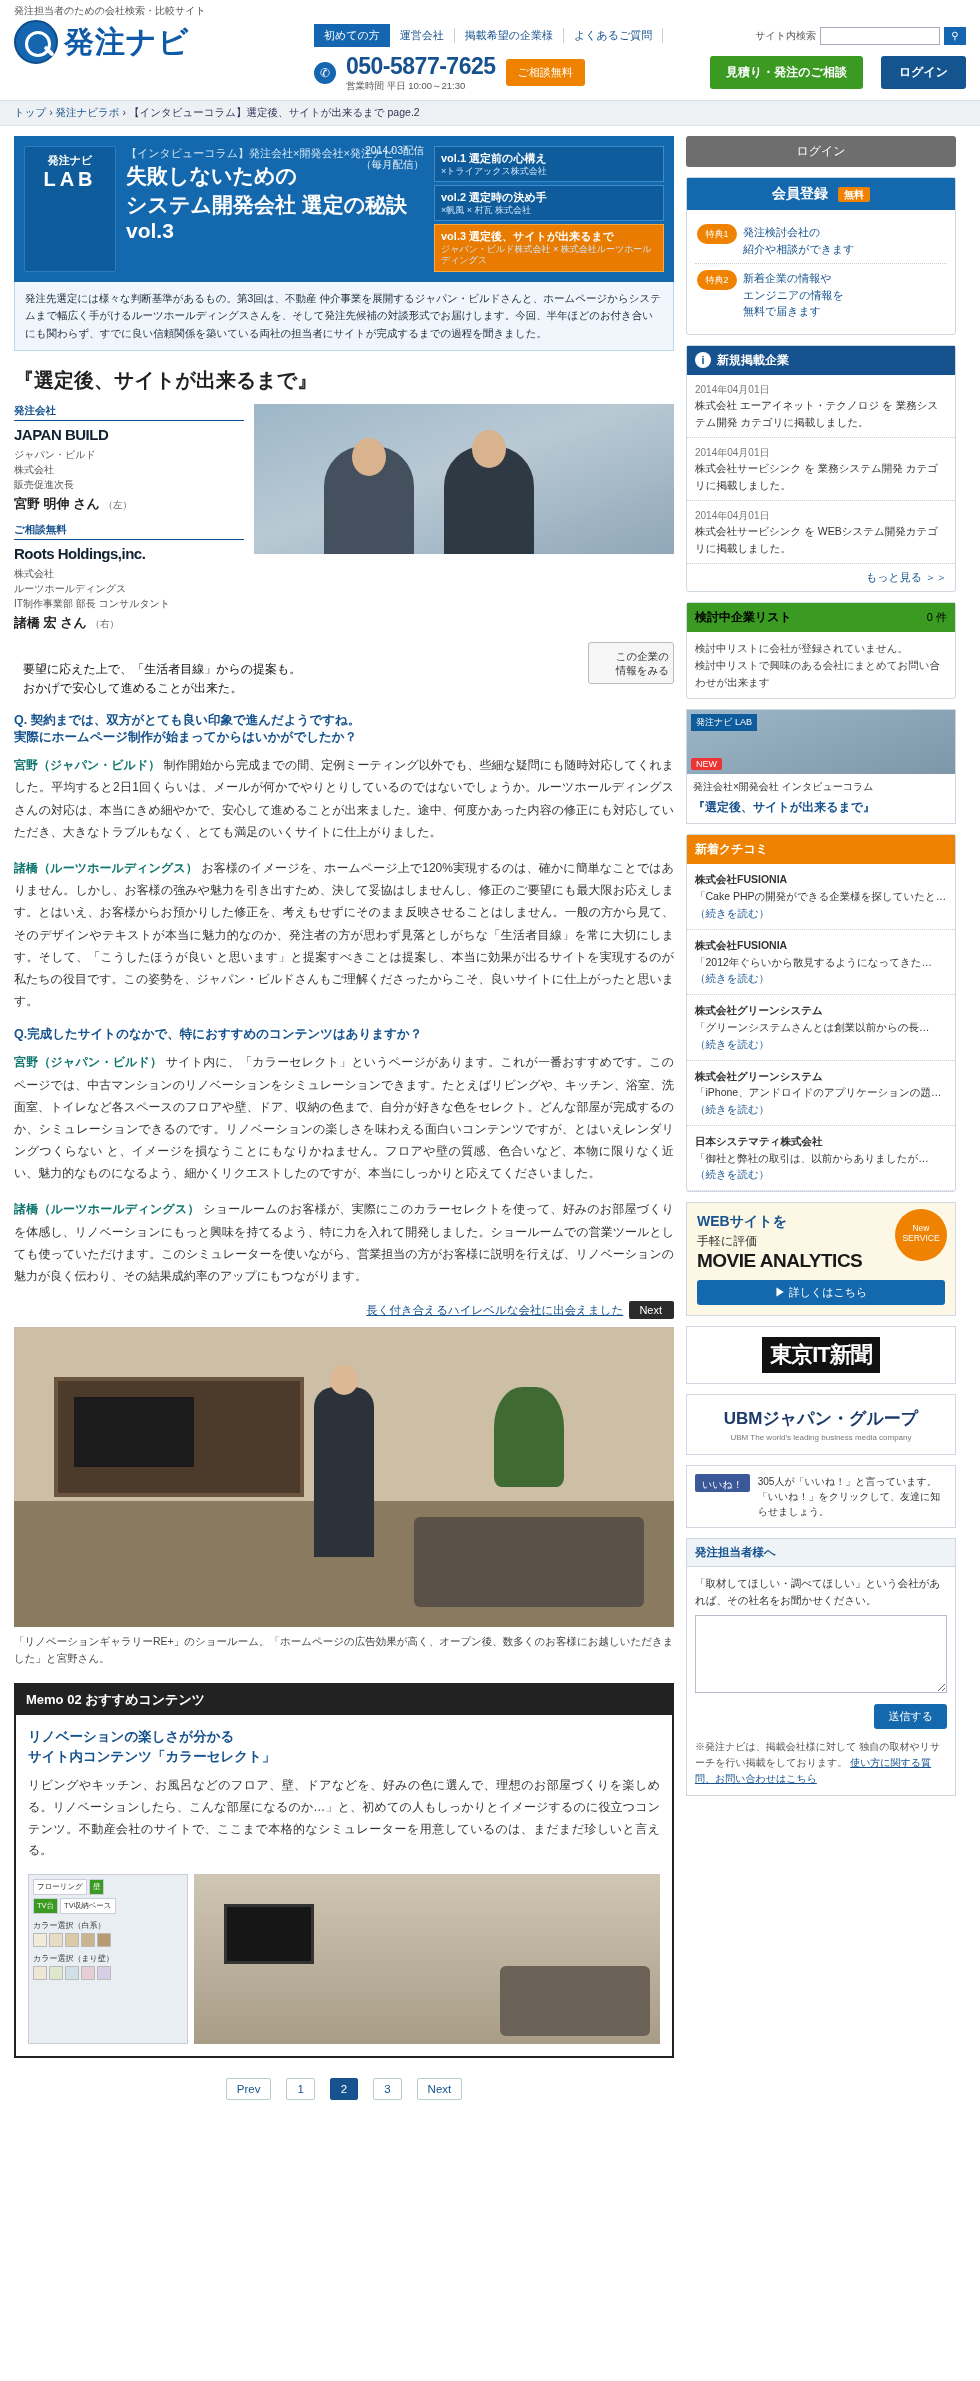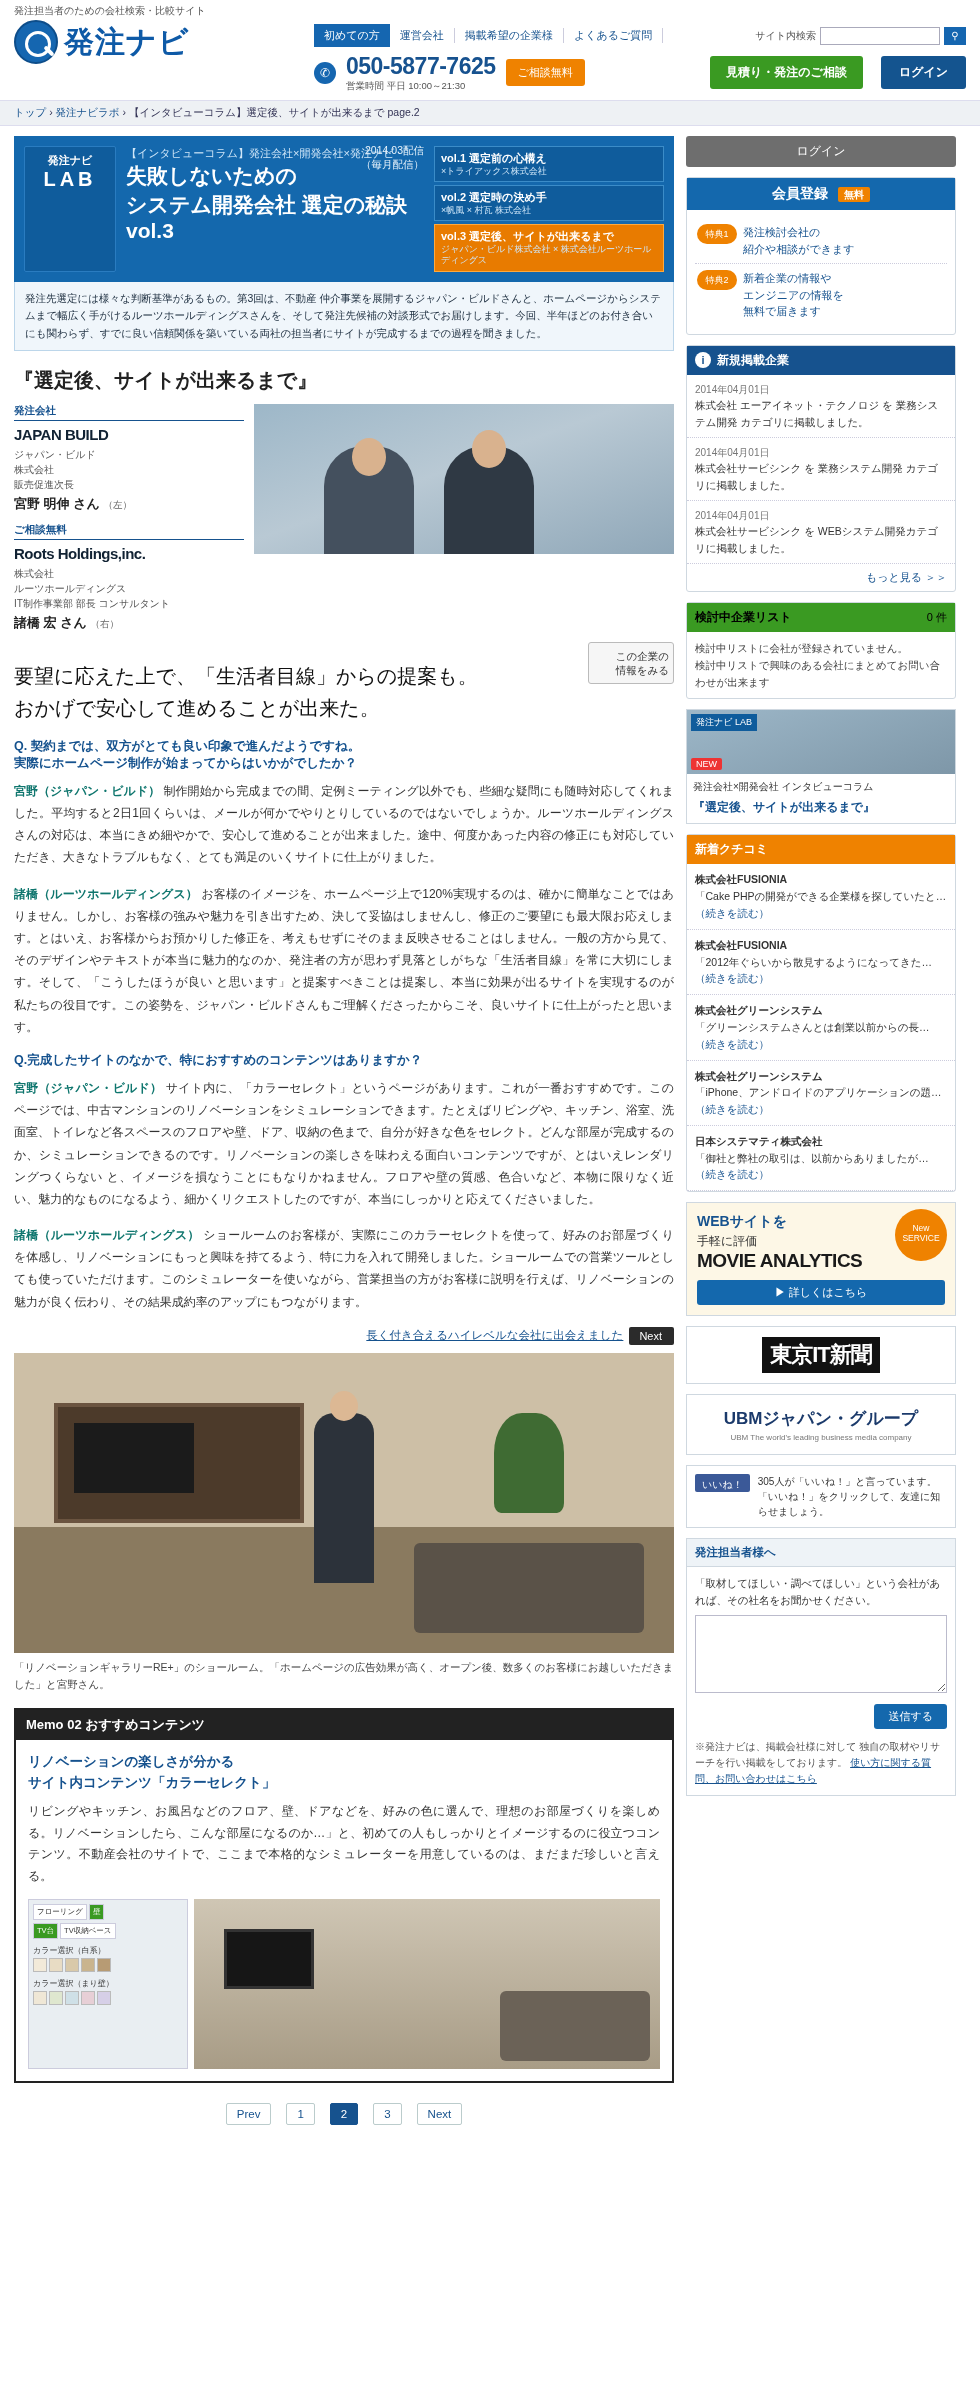--- a/index.html
+++ b/index.html
@@ -131,21 +131,21 @@
     position:absolute;bottom:0;width:90px;height:108px;border-radius:40px 40px 0 0;
     background:#3b4450;
   }
   .photo .p1{ left:70px; background:#44505e; }
   .photo .p2{ left:190px; background:#2f3944; }
   .photo .h1,.photo .h2{ position:absolute; width:34px;height:38px;border-radius:50%;background:#d9b28e; }
   .photo .h1{ left:98px; top:34px;}
   .photo .h2{ left:218px; top:26px;}
 
   .lead {
-    font-size:20px; line-height:1.6; margin:18px 0 14px 0; color:#111;
+    font-size:12px; line-height:1.6; margin:18px 0 14px 9px; color:#111;
   }
   .info-btn {
     float:right; width:86px; text-align:right; font-size:10.5px; line-height:1.35;
     border:1px solid #bbb; border-radius:3px; background:#f6f6f6; padding:6px 4px; color:#333;
     margin-left:10px;
   }
   .q { font-size:12.5px; font-weight:bold; color:#15528e; margin:14px 0 8px 0; }
   .para { font-size:12px; line-height:1.85; margin-bottom:14px; text-align:justify; }
   .para b { color:#0f766e; }
 

